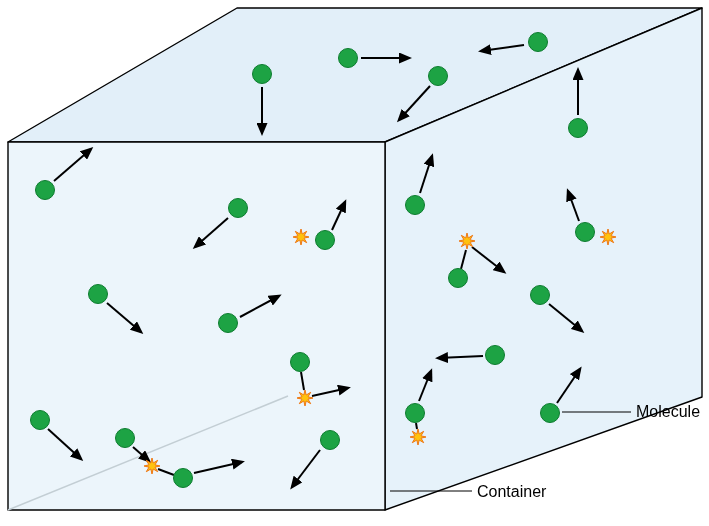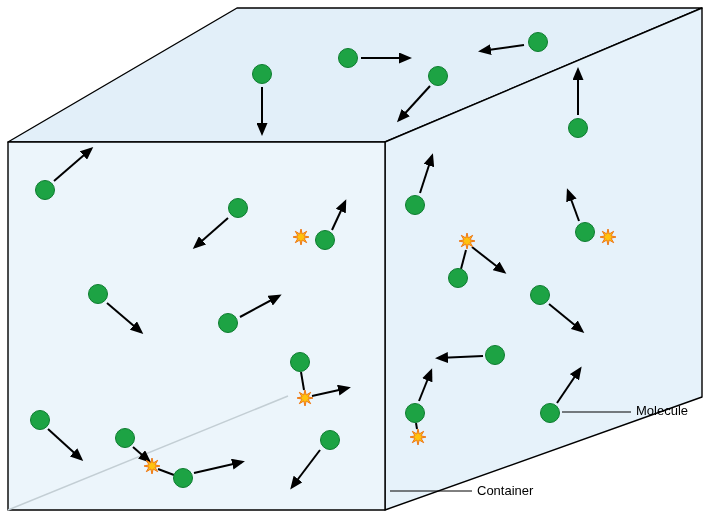--- a/index.html
+++ b/index.html
@@ -6,21 +6,21 @@
   .stage{
     position:relative;
     width:709px;height:526px;
     background:#ffffff;
     font-family:"Liberation Sans",sans-serif;
     overflow:hidden;
   }
   svg{position:absolute;left:0;top:0;}
   .lbl{
     position:absolute;
-    font-size:13px;
+    font-size:16px;
     color:#000;
     line-height:1;
     white-space:nowrap;
   }
   #lbl-molecule{left:636px;top:404px;}
   #lbl-container{left:477px;top:484px;}
 </style>
 </head>
 <body>
 

